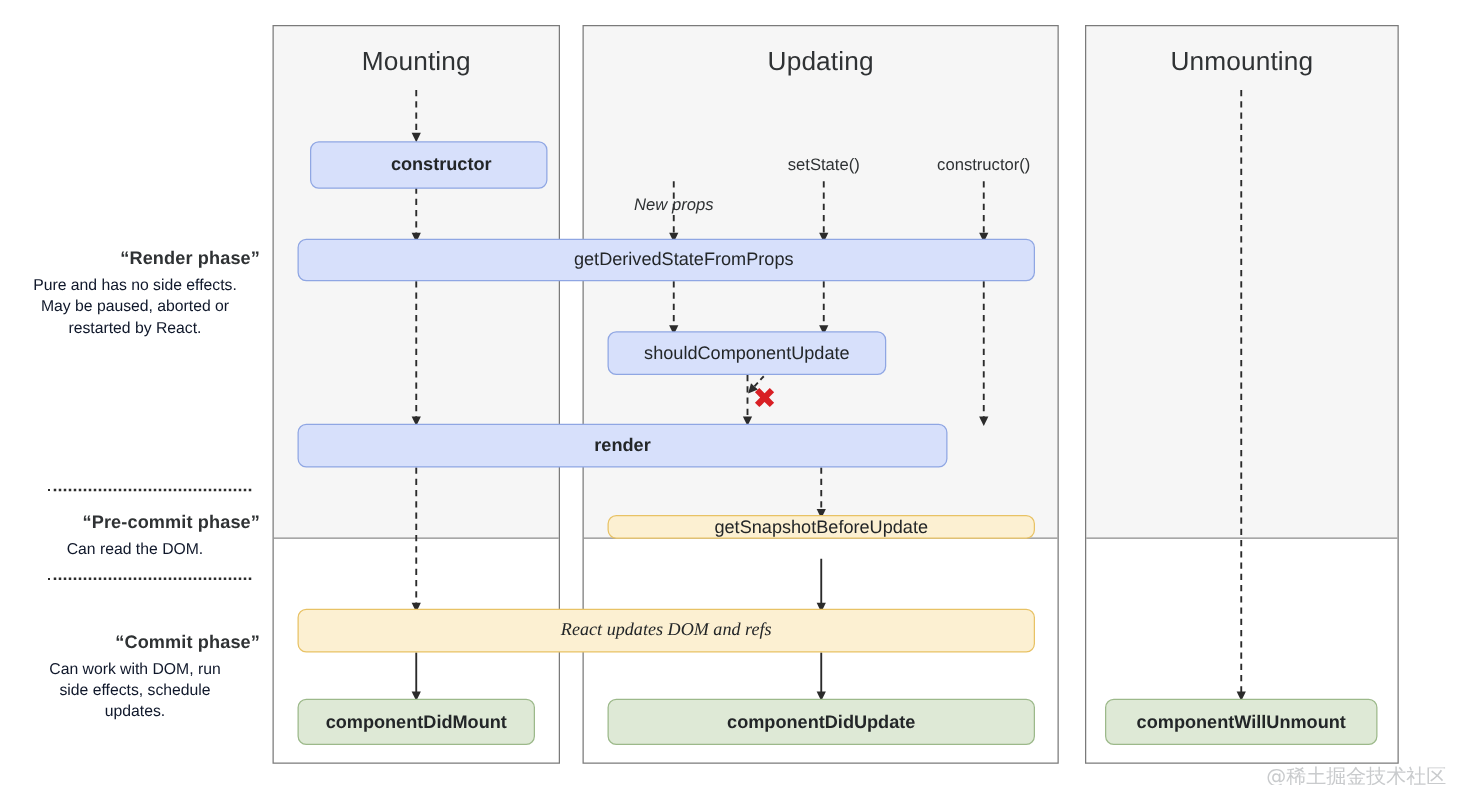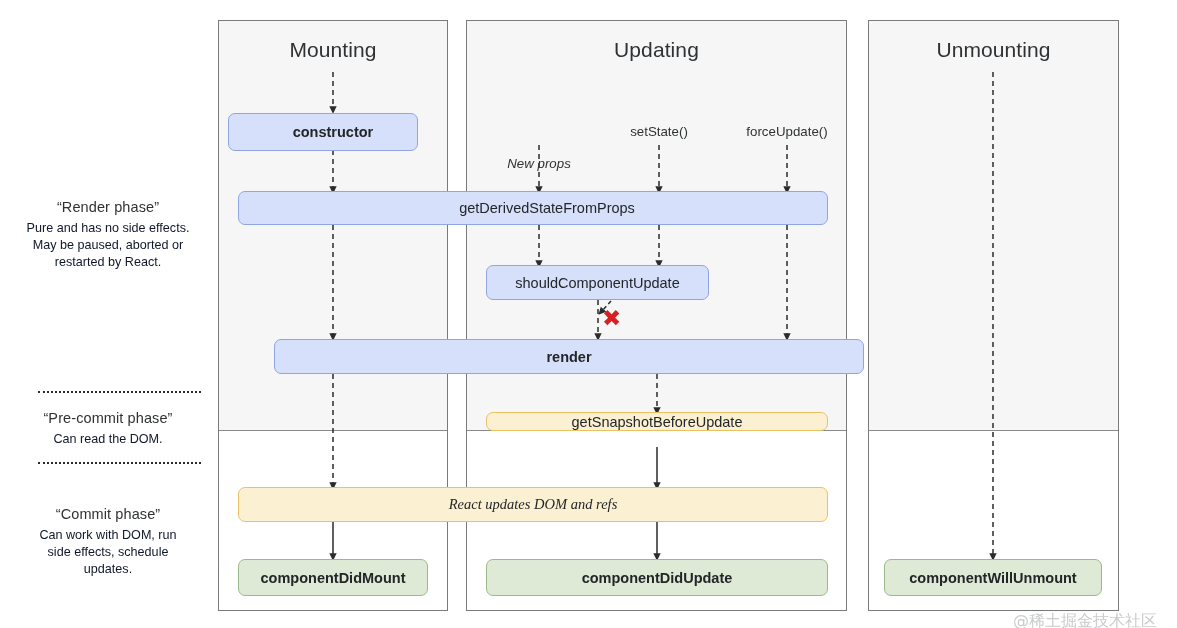--- a/index.html
+++ b/index.html
@@ -39,23 +39,24 @@
 
   
   .phase-label{
     position:absolute;
     text-align:center;
     width:200px;
     left:8px;
   }
   .phase-label .title{
     font-size:14.5px;
-    font-weight:normal;
+    font-weight:bold;
     color:#2f3234;
     letter-spacing:.1px;
+    text-align:right;
   }
   .phase-label .desc{
     font-size:12.6px;
     line-height:17.2px;
     color:#0f172a;
     margin-top:5px;
   }
   .dotted-sep{
     position:absolute;
     left:38px;width:163px;height:0;
@@ -199,29 +200,29 @@
 
         <path d="M657,522 L657,557" marker-end="url(#ah)"></path>
 
         <path d="M993,72 L993,557" stroke-dasharray="5,4" marker-end="url(#ahd)"></path>
       </g>
     </svg>
   </div>
 
   <div class="trigger italic" style="left:469px;top:124px;width:140px;margin-top:32px;">New props</div>
   <div class="trigger" style="left:589px;top:124px;width:140px;">setState()</div>
-  <div class="trigger" style="left:717px;top:124px;width:140px;">forceUpdate()</div>
-
-  <div class="node blue bold" style="left:228px;top:113px;width:190px;height:38px;padding-left:20px;">constructor</div>
+  <div class="trigger" style="left:717px;top:124px;width:140px;">constructor()</div>
+
+  <div class="node blue bold" style="left:248px;top:113px;width:190px;height:38px;padding-left:20px;">constructor</div>
 
   <div class="node blue" style="left:238px;top:191px;width:590px;height:34px;padding-left:28px;">getDerivedStateFromProps</div>
 
   <div class="node blue" style="left:486px;top:265px;width:223px;height:35px;">shouldComponentUpdate</div>
 
-  <div class="node blue bold" style="left:238px;top:339px;width:590px;height:35px;margin-left:36px;">render</div>
+  <div class="node blue bold" style="left:238px;top:339px;width:520px;height:35px;">render</div>
 
   <div class="node yellow" style="left:486px;top:412px;width:342px;height:19px;">getSnapshotBeforeUpdate</div>
 
   <div class="node yellow italic" style="left:238px;top:487px;width:590px;height:35px;">React updates DOM and refs</div>
 
   <div class="node green bold" style="left:238px;top:559px;width:190px;height:37px;">componentDidMount</div>
 
   <div class="node green bold" style="left:486px;top:559px;width:342px;height:37px;">componentDidUpdate</div>
 
   <div class="node green bold" style="left:884px;top:559px;width:218px;height:37px;">componentWillUnmount</div>

